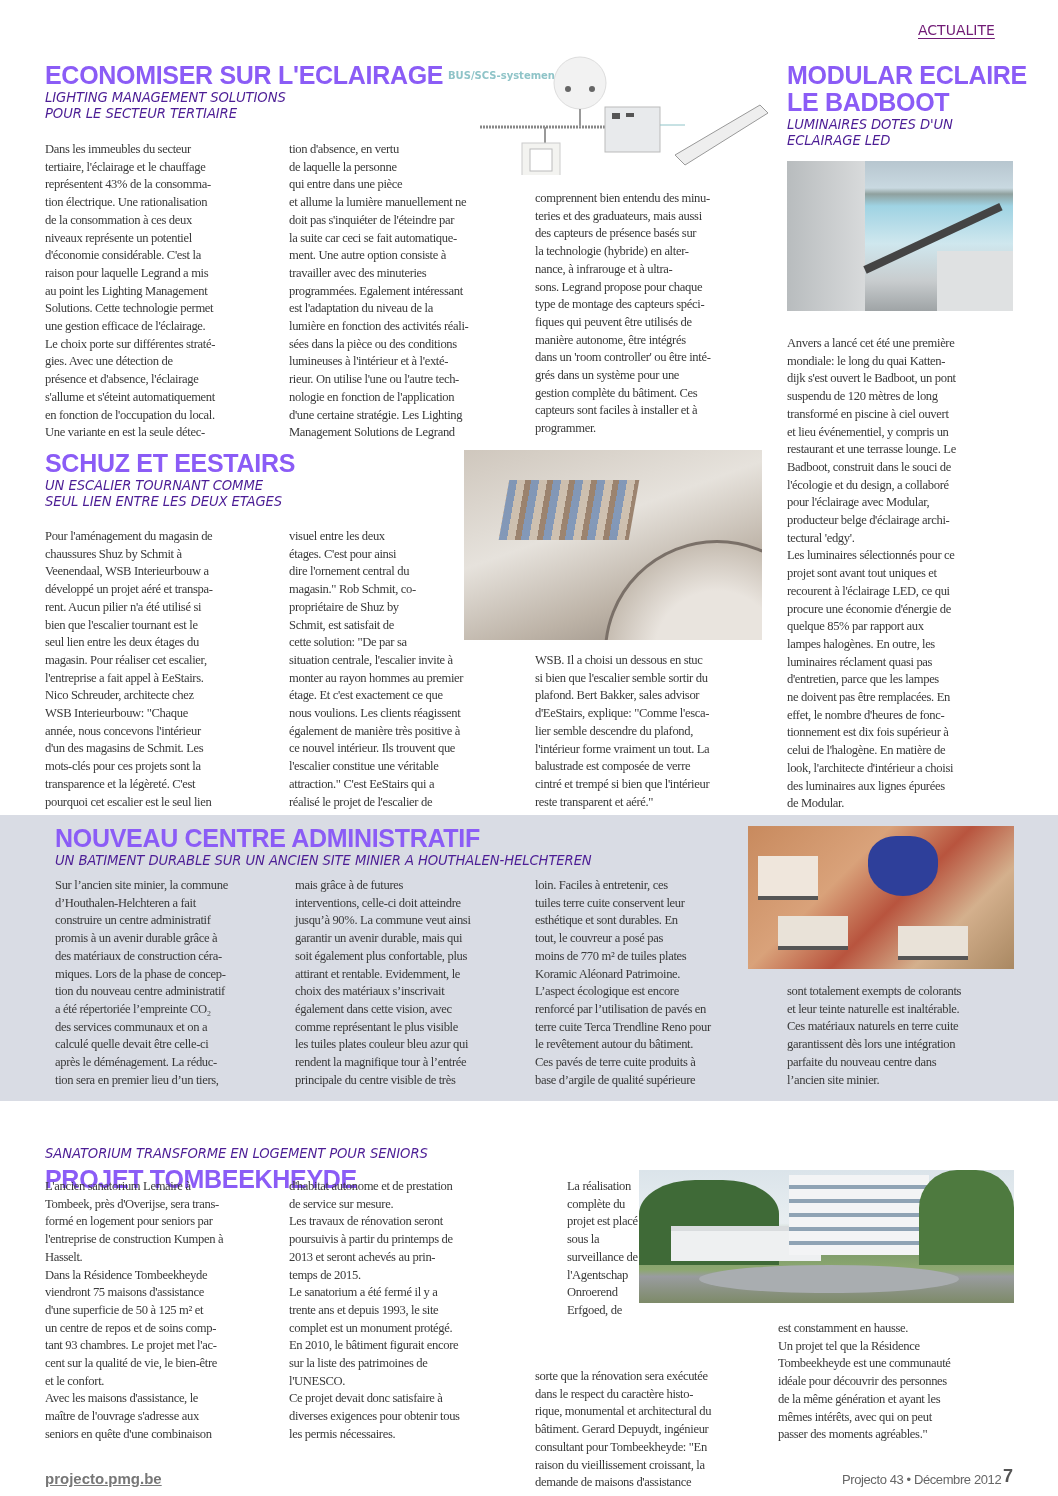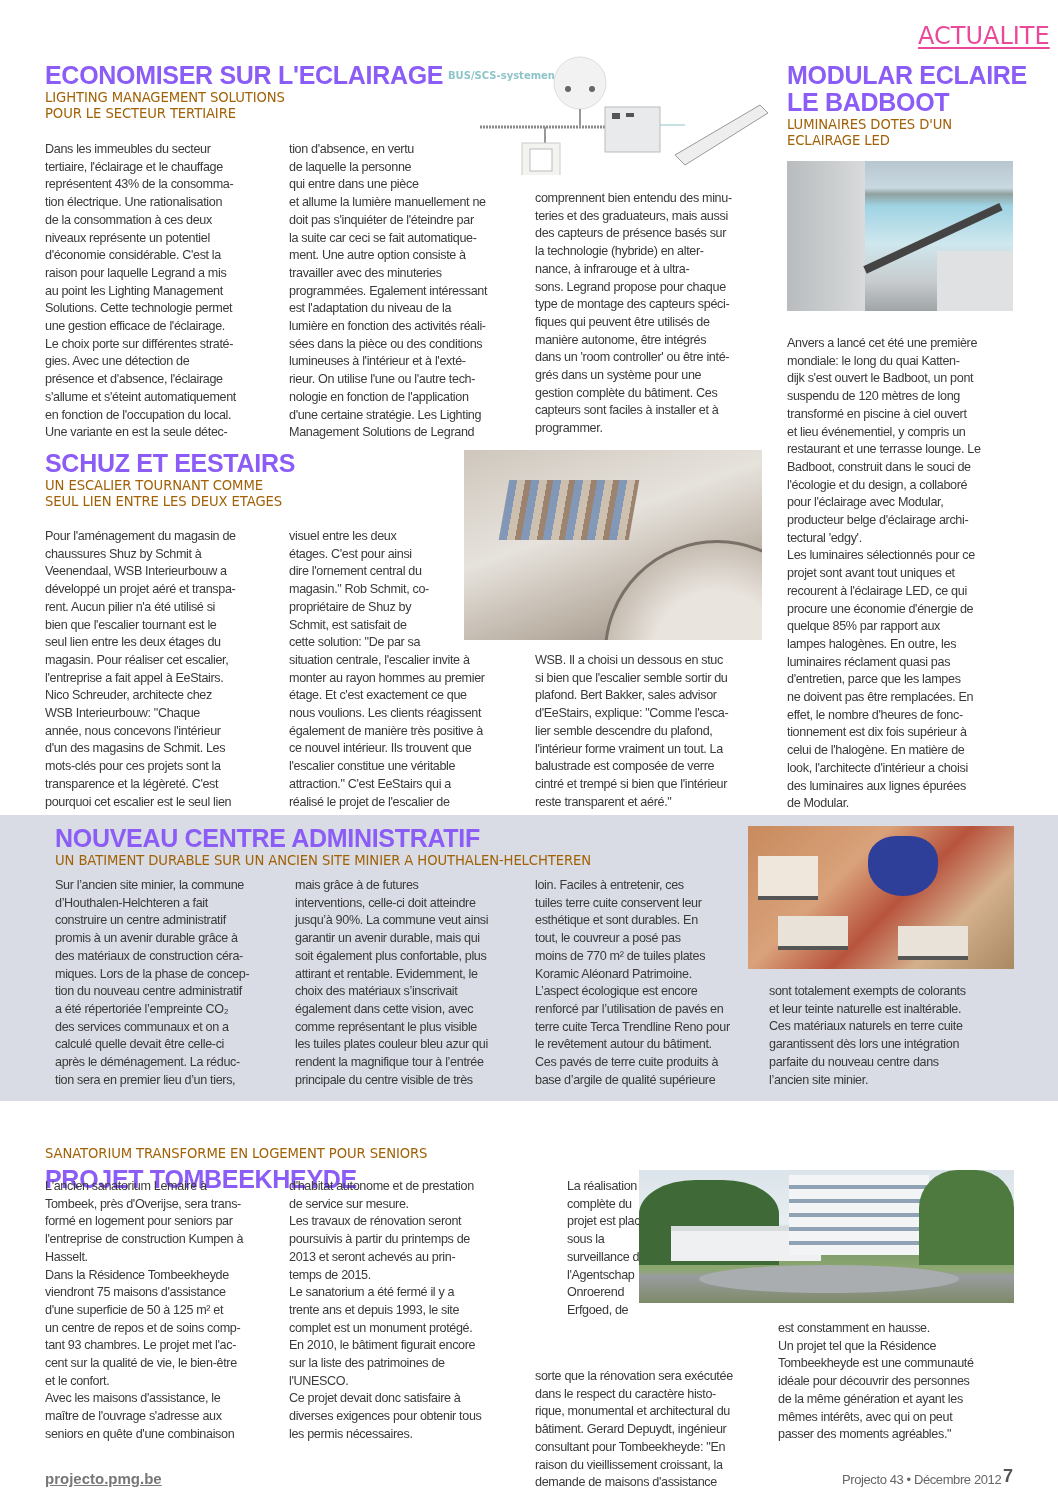--- a/index.html
+++ b/index.html
@@ -1,31 +1,31 @@
 <!DOCTYPE html>
 <html><head>
 <meta charset="utf-8">
 <style>
   html,body{margin:0;padding:0;background:#fff;}
   body{width:1058px;height:1496px;position:relative;overflow:hidden;
        font-family:"DejaVu Sans","Liberation Sans",sans-serif;color:#3a3a3a;}
   .abs{position:absolute;}
   .h1{font-family:"Liberation Sans",sans-serif;font-weight:bold;color:#8b5cf6;
       font-size:25px;line-height:27px;letter-spacing:-0.3px;margin:0;}
-  .sub{font-family:"DejaVu Sans",sans-serif;color:#a16207;font-size:13.2px;line-height:16px;
-       text-transform:uppercase;letter-spacing:-0.1px;}
-  .col{font-family:Liberation Sans, sans-serif;font-size:12.6px;line-height:17.7px;color:#3a3a3a;
+  .sub{font-family:"DejaVu Sans",sans-serif;color:#4c1d95;font-size:13.2px;line-height:16px;
+       text-transform:uppercase;letter-spacing:-0.1px;font-style:italic;}
+  .col{font-family:Liberation Serif, serif;font-size:12.6px;line-height:17.7px;color:#3a3a3a;
        letter-spacing:-0.35px;white-space:pre-line;}
   .img{position:absolute;overflow:hidden;}
   .band{position:absolute;left:0;top:815px;width:1058px;height:286px;background:#d9dce4;}
 </style>
 </head>
 <body>
 
-<div class="abs" style="left:918px;top:22px;font-size:24px;color:#ec4899;text-decoration:underline;text-underline-offset:3px;" data-bind="header.section">ACTUALITE</div>
+<div class="abs" style="left:918px;top:22px;font-size:14px;color:#701a75;text-decoration:underline;text-underline-offset:3px;" data-bind="header.section">ACTUALITE</div>
 
 <h1 class="abs h1" style="left:45px;top:62px;" data-bind="article1.title">ECONOMISER SUR L'ECLAIRAGE</h1>
 <div class="abs sub" style="left:45px;top:90px;white-space:pre-line;" data-bind="article1.subtitle">LIGHTING MANAGEMENT SOLUTIONS
 POUR LE SECTEUR TERTIAIRE</div>
 <div class="abs col" style="left:45px;top:141px;width:240px;" data-bind="article1.col1">Dans les immeubles du secteur
 tertiaire, l'éclairage et le chauffage
 représentent 43% de la consomma-
 tion électrique. Une rationalisation
 de la consommation à ces deux
 niveaux représente un potentiel
@@ -215,21 +215,21 @@
 esthétique et sont durables. En
 tout, le couvreur a posé pas
 moins de 770 m² de tuiles plates
 Koramic Aléonard Patrimoine.
 L’aspect écologique est encore
 renforcé par l’utilisation de pavés en
 terre cuite Terca Trendline Reno pour
 le revêtement autour du bâtiment.
 Ces pavés de terre cuite produits à
 base d’argile de qualité supérieure</div>
-<div class="abs col" style="left:769px;top:983px;width:240px;" data-bind="article4.col4">sont totalement exempts de colorants
+<div class="abs col" style="left:787px;top:983px;width:240px;" data-bind="article4.col4">sont totalement exempts de colorants
 et leur teinte naturelle est inaltérable.
 Ces matériaux naturels en terre cuite
 garantissent dès lors une intégration
 parfaite du nouveau centre dans
 l’ancien site minier.</div>
 
 <h1 class="abs h1" style="left:45px;top:1166px;" data-bind="article5.title">PROJET TOMBEEKHEYDE</h1>
 <div class="abs sub" style="left:45px;top:1146px;" data-bind="article5.subtitle">SANATORIUM TRANSFORME EN LOGEMENT POUR SENIORS</div>
 <div class="abs col" style="left:45px;top:1178px;width:240px;" data-bind="article5.col1">L'ancien sanatorium Lemaire à
 Tombeek, près d'Overijse, sera trans-

